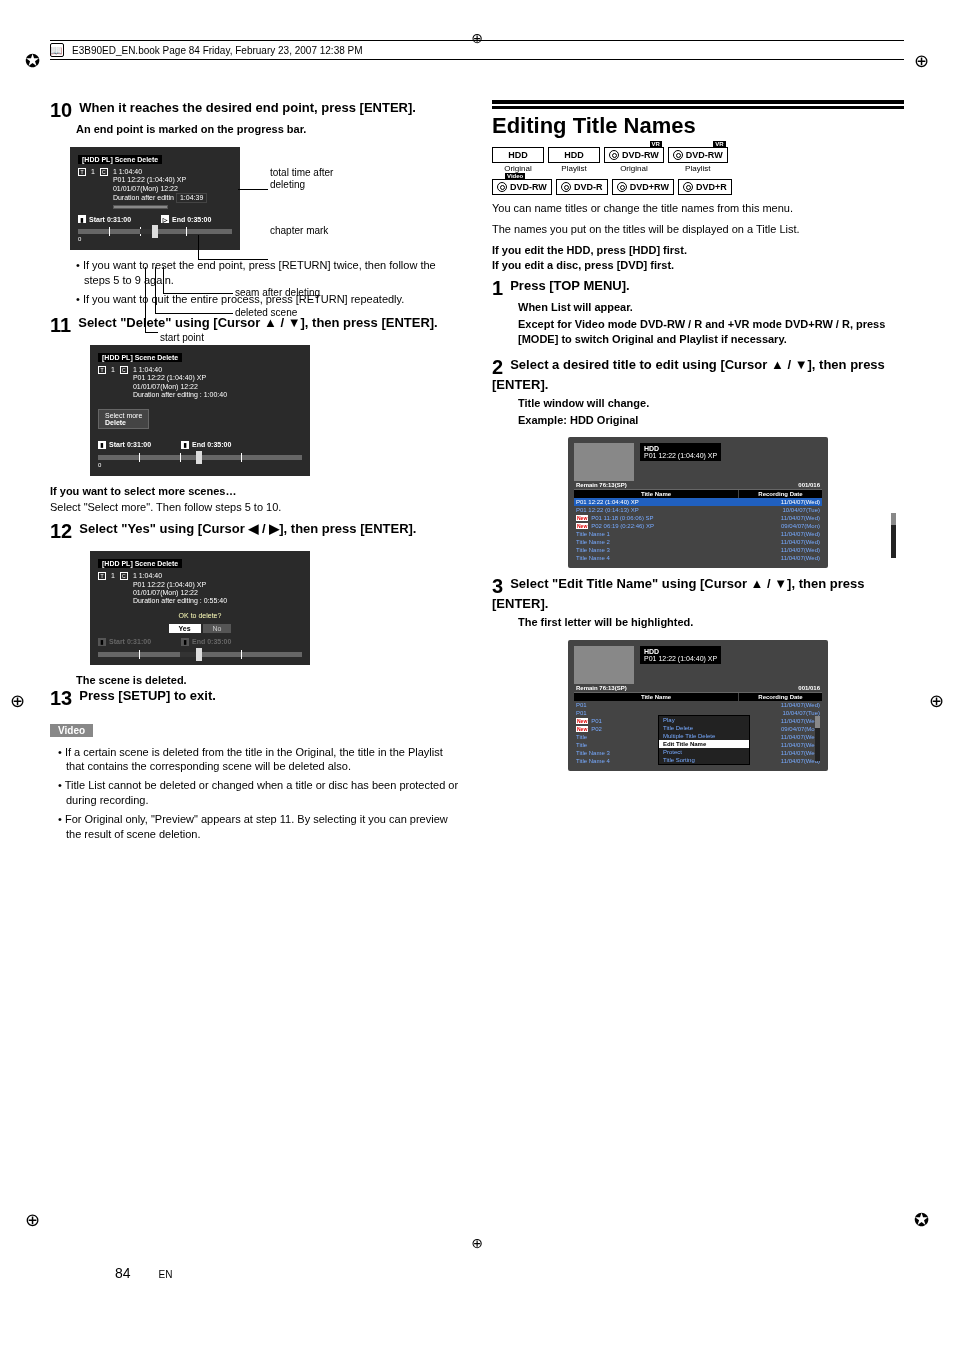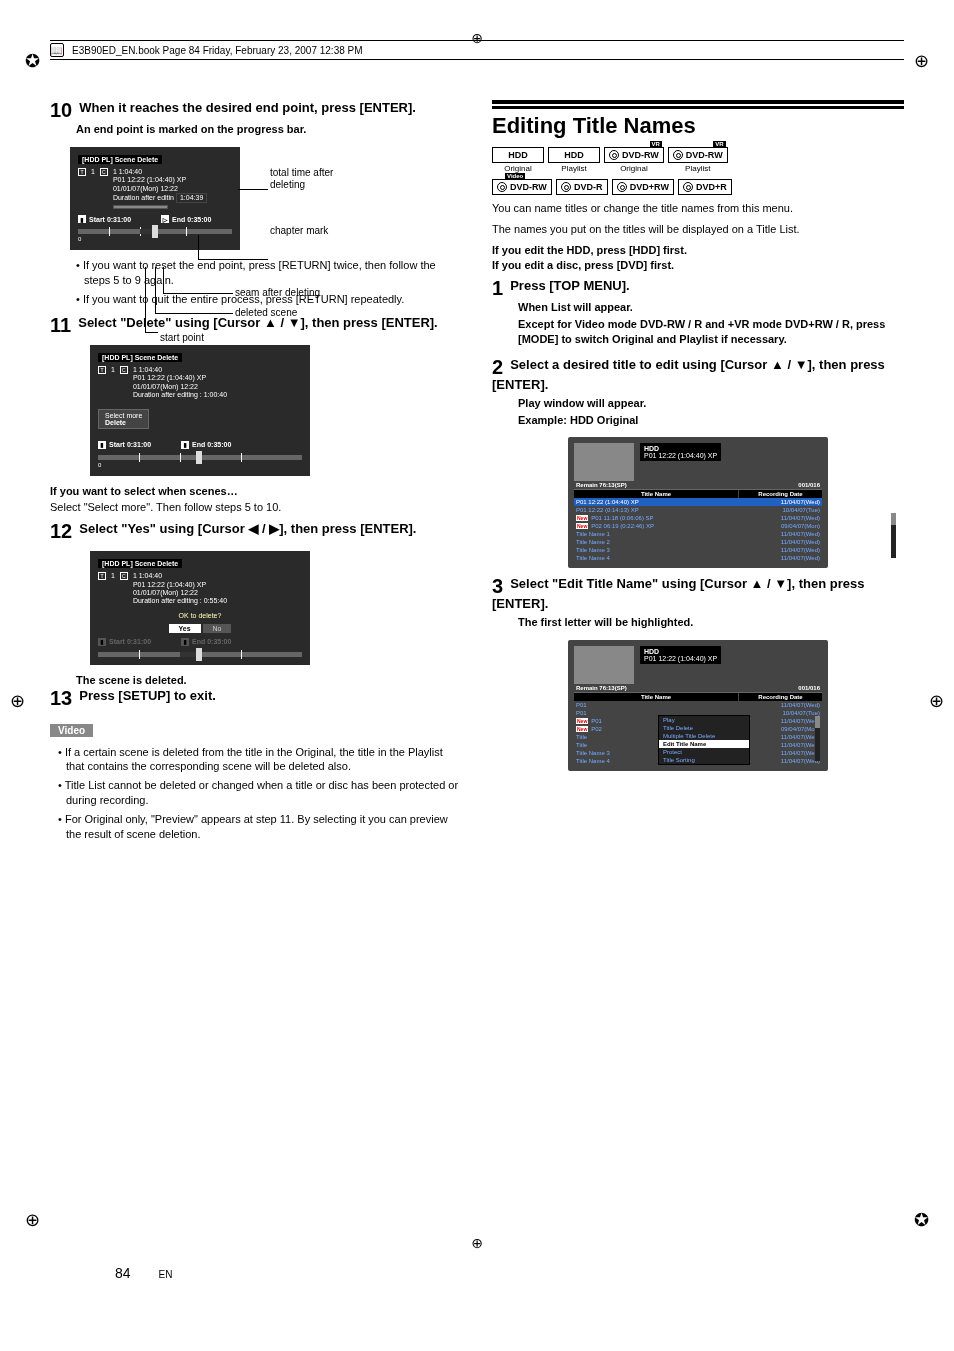--- a/index.html
+++ b/index.html
@@ -210,21 +210,21 @@
         <div class="progress">
           <div class="mark" style="left:20%;"></div>
           <div class="mark" style="left:40%;"></div>
           <div class="mark" style="left:50%;"></div>
           <div class="mark" style="left:70%;"></div>
           <div class="thumb" style="left:48%;"></div>
         </div>
         <div style="font-size:6px;margin-top:2px;">0</div>
       </div>
       <div style="margin-left:0;">
-        <div class="para bold">If you want to select when scenes…</div>
+        <div class="para bold">If you want to select more scenes…</div>
         <div class="para" style="margin-top:-4px;">Select "Select more". Then follow steps 5 to 10.</div>
       </div>
 
       
       <div class="step-block">
         <span class="step-num">12</span>
         <span class="step-head">Select "Yes" using [Cursor ◀ / ▶], then press [ENTER].</span>
       </div>
       <div class="osd" style="width:220px;margin-left:40px;">
         <div class="title-bar">[HDD PL] Scene Delete</div>
@@ -345,21 +345,21 @@
       <div class="step-block">
         <span class="step-num">1</span>
         <span class="step-head">Press [TOP MENU].</span>
         <div class="step-body">When List will appear.</div>
         <div class="step-body">Except for Video mode DVD-RW / R and +VR mode DVD+RW / R, press [MODE] to switch Original and Playlist if necessary.</div>
       </div>
 
       <div class="step-block">
         <span class="step-num">2</span>
         <span class="step-head">Select a desired title to edit using [Cursor ▲ / ▼], then press [ENTER].</span>
-        <div class="step-body">Play window will appear.</div>
+        <div class="step-body">Title window will change.</div>
         <div class="step-body">Example: HDD Original</div>
       </div>
       <div class="osd2-wrap">
         <div class="osd2" id="osd-tl-1">
           <div class="thumb-area"></div>
           <div class="hdd-info"><span class="bold">HDD</span><br><span>P01  12:22 (1:04:40) XP</span></div>
           <div class="remain-row">
               <span>Remain   76:13(SP)</span>
               <span>001/016</span>
             </div>

